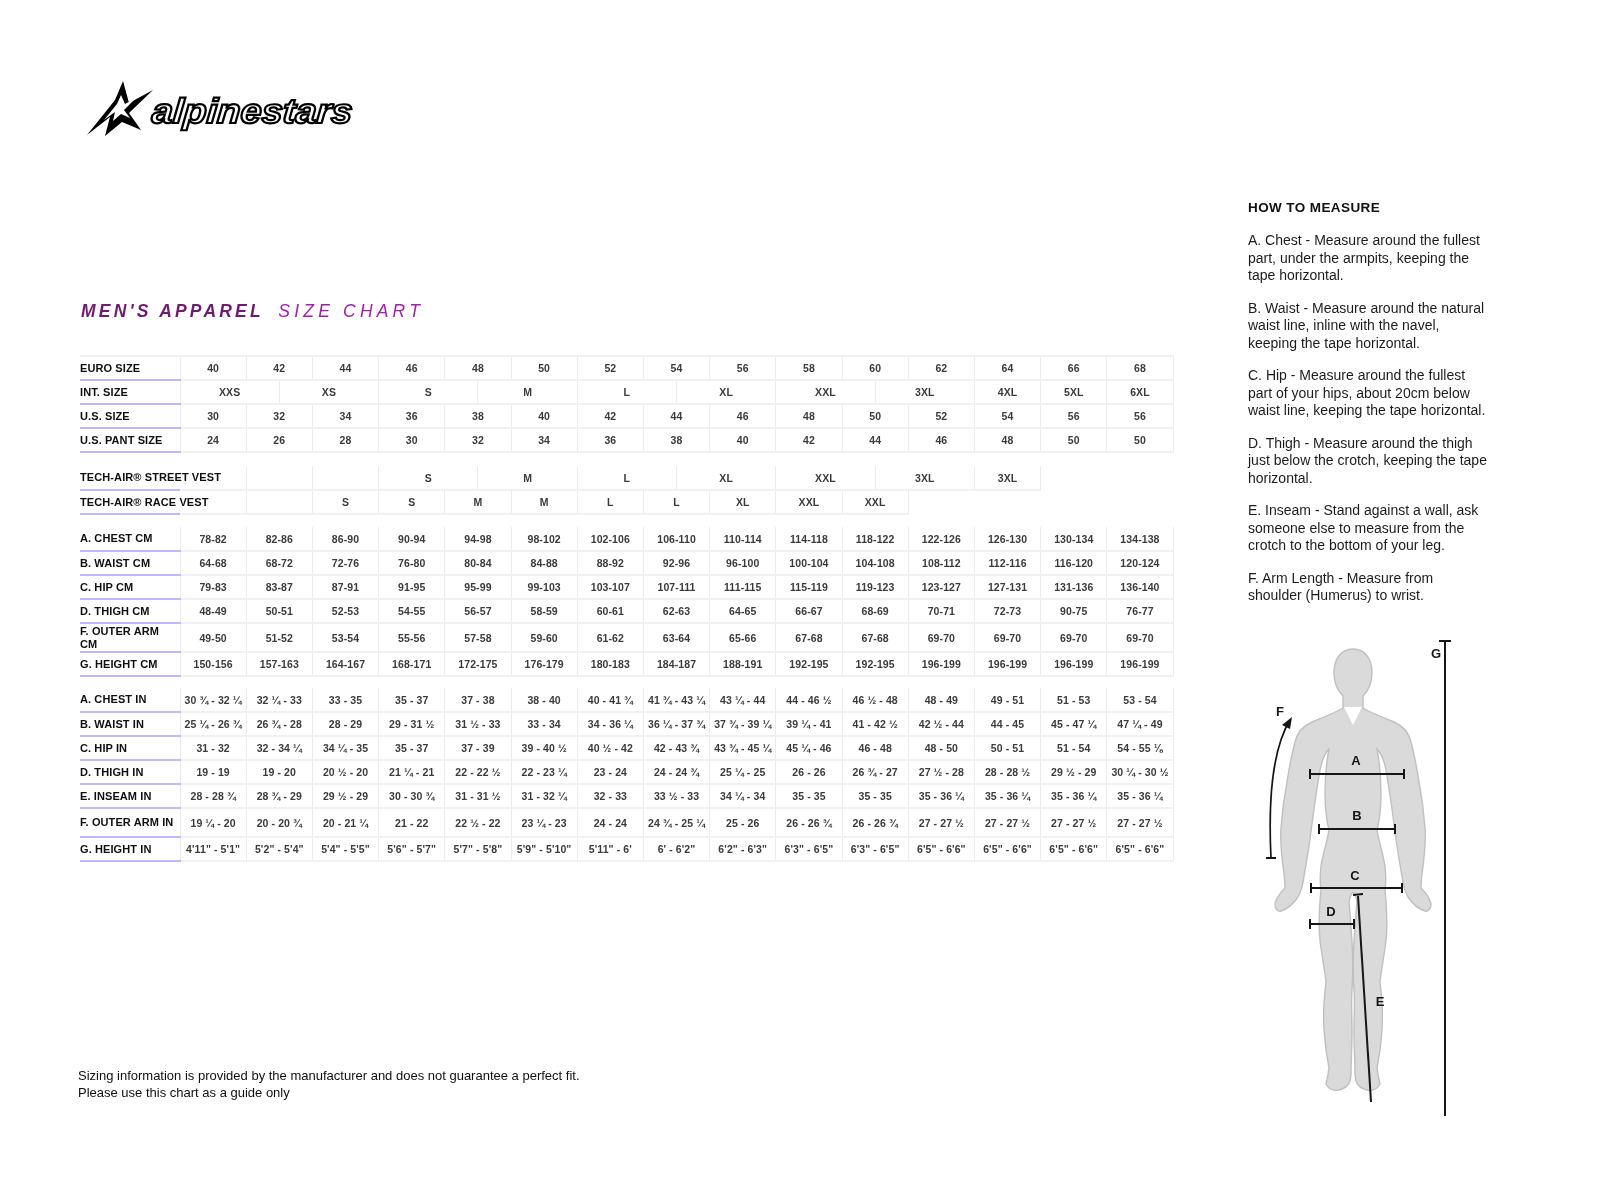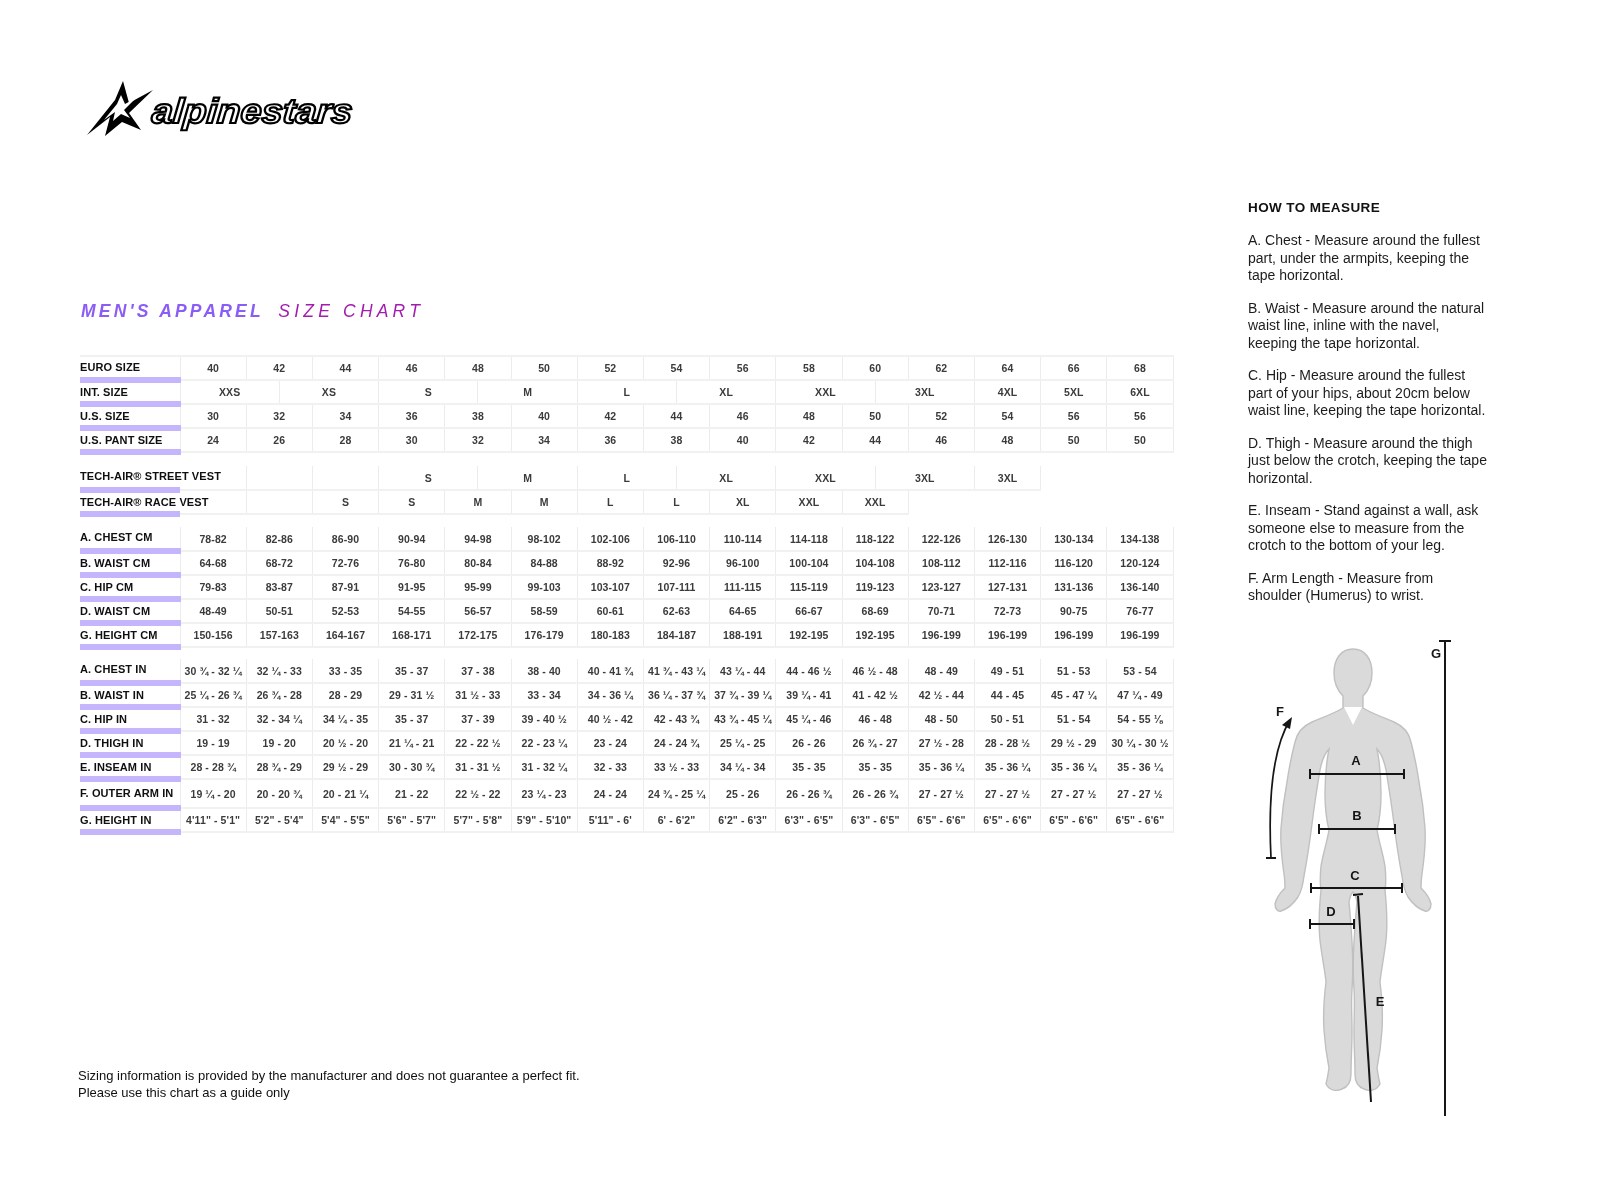--- a/index.html
+++ b/index.html
@@ -8,29 +8,29 @@
   #stage{position:relative;width:1600px;height:1200px;overflow:hidden;background:#fff;}
 
   
   #logo{left:84px;top:78px;display:flex;align-items:center;height:66px;}
   #logo .wordmark{font-style:italic;font-weight:bold;font-size:38px;letter-spacing:0px;
     color:#ffffff;-webkit-text-stroke:2.4px #000;transform:scaleY(.92) skewX(-4deg);
     margin-left:-4px;line-height:1;}
 
   
   #title{left:81px;top:301px;font-style:italic;white-space:nowrap;}
-  #title .t1{font-weight:bold;font-size:17.5px;letter-spacing:3.2px;color:#8b5cf6;}
+  #title .t1{font-weight:bold;font-size:17.5px;letter-spacing:3.2px;color:#701a75;}
   #title .t2{font-weight:normal;font-size:17.5px;letter-spacing:4.2px;color:#a21caf;margin-left:10px;}
 
   
   #tablewrap{left:80px;top:355px;width:1093px;}
   table{border-collapse:collapse;table-layout:fixed;width:1093px;}
   td,th{padding:0;margin:0;vertical-align:middle;}
   th.lbl{font-size:11px;font-weight:bold;color:#0f0f0f;text-align:left;line-height:1.15;
-    letter-spacing:0.1px;border-right:1px solid #ececec;border-bottom:6px solid #c4b5fd;
+    letter-spacing:0.1px;border-right:1px solid #ececec;border-bottom:2px solid #c4b5fd;
     white-space:normal;padding-right:2px;}
   th.openlbl{border-right:none;white-space:nowrap;overflow:visible;}
   td.val{font-size:10.5px;font-weight:bold;color:#3b3b3b;text-align:center;letter-spacing:0.1px;
     border-right:1px solid #ececec;border-bottom:2px solid #f1f1f1;white-space:nowrap;}
   tr.first th,tr.first td{border-top:2px solid #f1f1f1;}
   td.void{border:none;}
   tr{height:24px;}
   tr.tall{height:29px;}
   td.gaprow{border:none;}
 
@@ -255,36 +255,54 @@
             <td colspan="2" class="val">107-111</td>
             <td colspan="2" class="val">111-115</td>
             <td colspan="2" class="val">115-119</td>
             <td colspan="2" class="val">119-123</td>
             <td colspan="2" class="val">123-127</td>
             <td colspan="2" class="val">127-131</td>
             <td colspan="2" class="val">131-136</td>
             <td colspan="2" class="val">136-140</td>
           </tr>
           <tr>
-            <th class="lbl">D. WAIST CM</th>
+            <th class="lbl">D. THIGH CM</th>
             <td colspan="2" class="val">48-49</td>
             <td colspan="2" class="val">50-51</td>
             <td colspan="2" class="val">52-53</td>
             <td colspan="2" class="val">54-55</td>
             <td colspan="2" class="val">56-57</td>
             <td colspan="2" class="val">58-59</td>
             <td colspan="2" class="val">60-61</td>
             <td colspan="2" class="val">62-63</td>
             <td colspan="2" class="val">64-65</td>
             <td colspan="2" class="val">66-67</td>
             <td colspan="2" class="val">68-69</td>
             <td colspan="2" class="val">70-71</td>
             <td colspan="2" class="val">72-73</td>
             <td colspan="2" class="val">90-75</td>
             <td colspan="2" class="val">76-77</td>
+          </tr>
+          <tr class="tall">
+            <th class="lbl">F. OUTER ARM CM</th>
+            <td colspan="2" class="val">49-50</td>
+            <td colspan="2" class="val">51-52</td>
+            <td colspan="2" class="val">53-54</td>
+            <td colspan="2" class="val">55-56</td>
+            <td colspan="2" class="val">57-58</td>
+            <td colspan="2" class="val">59-60</td>
+            <td colspan="2" class="val">61-62</td>
+            <td colspan="2" class="val">63-64</td>
+            <td colspan="2" class="val">65-66</td>
+            <td colspan="2" class="val">67-68</td>
+            <td colspan="2" class="val">67-68</td>
+            <td colspan="2" class="val">69-70</td>
+            <td colspan="2" class="val">69-70</td>
+            <td colspan="2" class="val">69-70</td>
+            <td colspan="2" class="val">69-70</td>
           </tr>
           <tr>
             <th class="lbl">G. HEIGHT CM</th>
             <td colspan="2" class="val">150-156</td>
             <td colspan="2" class="val">157-163</td>
             <td colspan="2" class="val">164-167</td>
             <td colspan="2" class="val">168-171</td>
             <td colspan="2" class="val">172-175</td>
             <td colspan="2" class="val">176-179</td>
             <td colspan="2" class="val">180-183</td>

